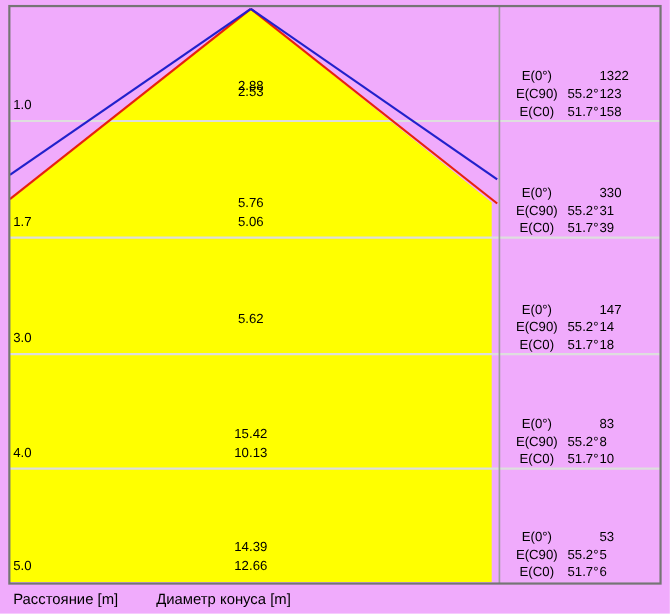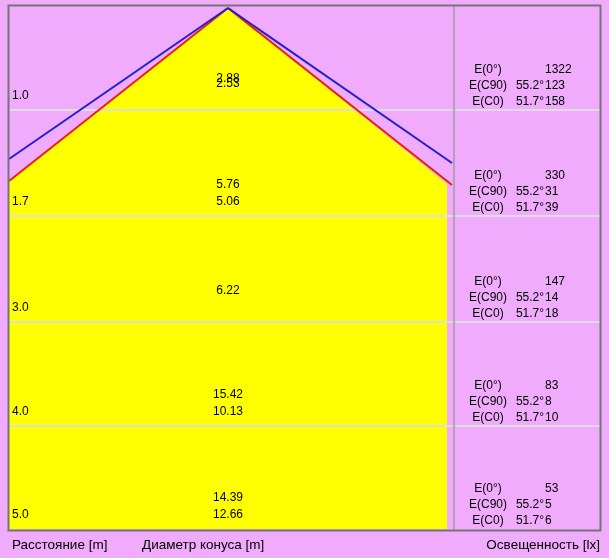--- a/index.html
+++ b/index.html
@@ -76,21 +76,21 @@
     <span class="ename">E(C90)</span>
     <span class="eang">55.2°</span>
     <span class="eval">31</span>
   </div>
   <div class="txt eline" style="top:200px">
     <span class="ename">E(C0)</span>
     <span class="eang">51.7°</span>
     <span class="eval">39</span>
   </div>
 
-  <div class="txt dia" style="top:283px">6.22</div>
+  <div class="txt dia" style="top:283px">5.62</div>
   <div class="txt dist" style="top:300px">3.0</div>
   <div class="txt eline" style="top:274px">
     <span class="ename">E(0°)</span>
     <span class="eang"></span>
     <span class="eval">147</span>
   </div>
   <div class="txt eline" style="top:290px">
     <span class="ename">E(C90)</span>
     <span class="eang">55.2°</span>
     <span class="eval">14</span>
@@ -134,15 +134,14 @@
     <span class="eval">5</span>
   </div>
   <div class="txt eline" style="top:513px">
     <span class="ename">E(C0)</span>
     <span class="eang">51.7°</span>
     <span class="eval">6</span>
   </div>
 
   <div class="axis axis-dist">Расстояние [m]</div>
   <div class="axis axis-dia">Диаметр конуса [m]</div>
-  <div class="axis axis-lux">Освещенность [lx]</div>
 
 </div>
 
 </body></html>

